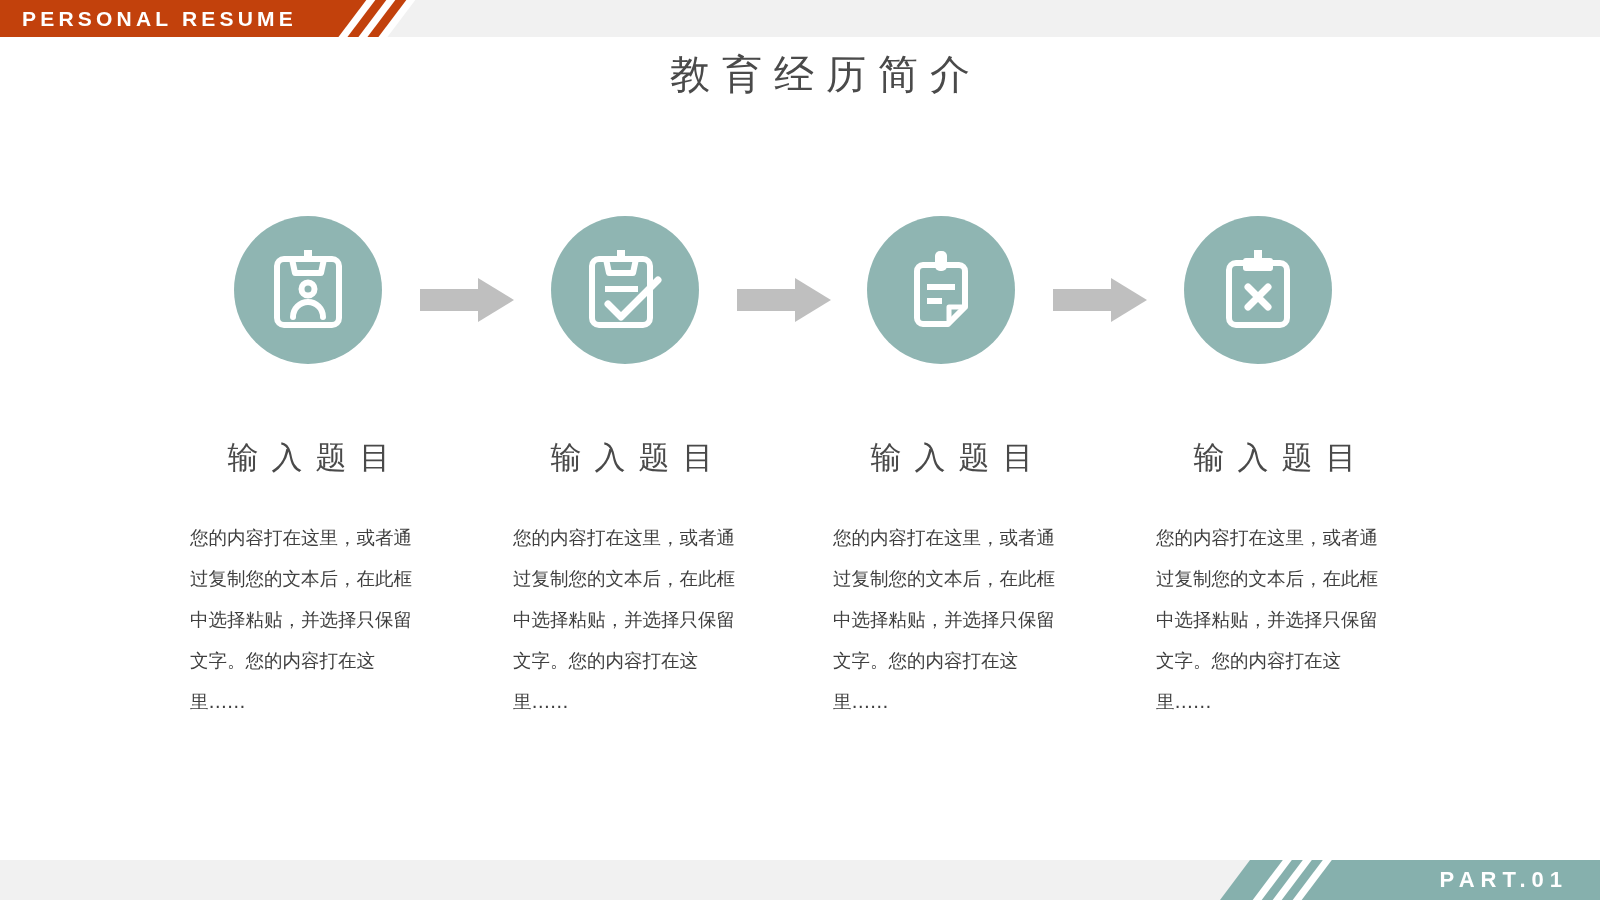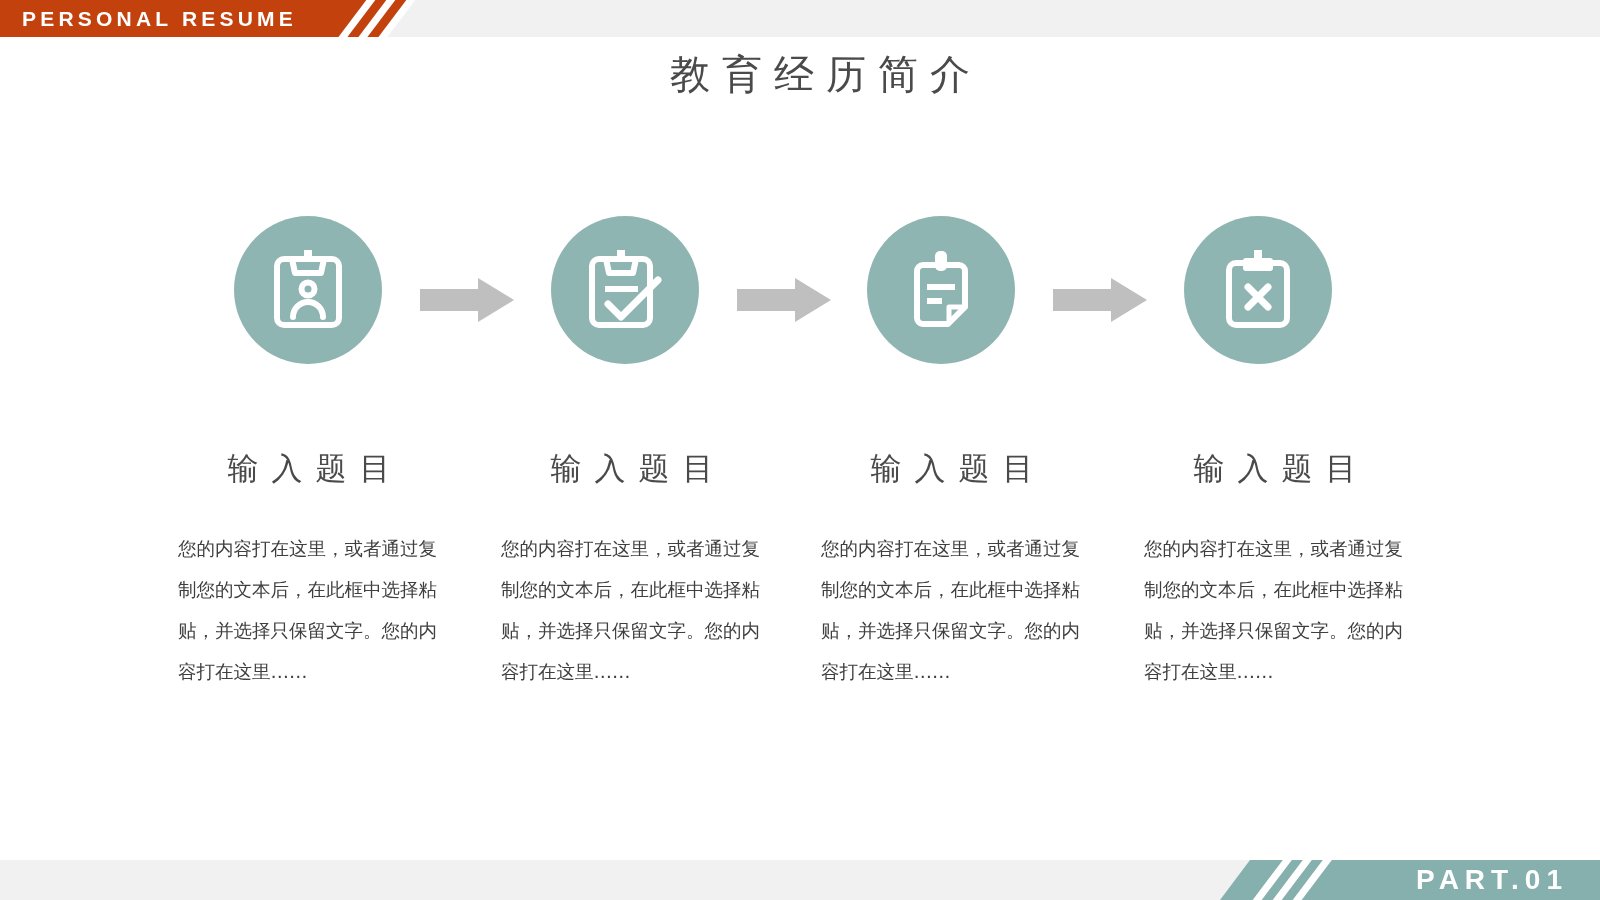--- a/index.html
+++ b/index.html
@@ -134,30 +134,30 @@
     width: 262px;
   }
   .col-heading {
     font-family: "Liberation Serif", "DejaVu Serif", serif;
     font-size: 31px;
     color: #4a4a4a;
     letter-spacing: 13px;
     text-indent: 13px;
     text-align: center;
     white-space: nowrap;
-    margin: 16px 0 38px 0;
+    margin: 5px 0 38px 0;
     font-weight: normal;
   }
   .col-body {
     font-family: "DejaVu Sans", "Liberation Sans", sans-serif;
     font-size: 18.5px;
     line-height: 41px;
     color: #3f3f3f;
     text-align: left;
-    margin: 0;
+    margin: 12px;
   }
 
   
   .bottom-band {
     position: absolute;
     left: 0;
     bottom: 0;
     width: 1600px;
     height: 40px;
     background: #f1f1f1;
@@ -172,21 +172,21 @@
     -webkit-clip-path: polygon(30px 0, 380px 0, 380px 40px, 0 40px);
     clip-path: polygon(30px 0, 380px 0, 380px 40px, 0 40px);
   }
   .bottom-tag-label {
     position: absolute;
     right: 32px;
     bottom: 0;
     height: 40px;
     line-height: 40px;
     color: #ffffff;
-    font-size: 28px;
+    font-size: 22px;
     font-weight: bold;
     letter-spacing: 6px;
     white-space: nowrap;
   }
   .stripes-bottom {
     position: absolute;
     left: 1267px;
     bottom: 0;
     width: 72px;
     height: 40px;

